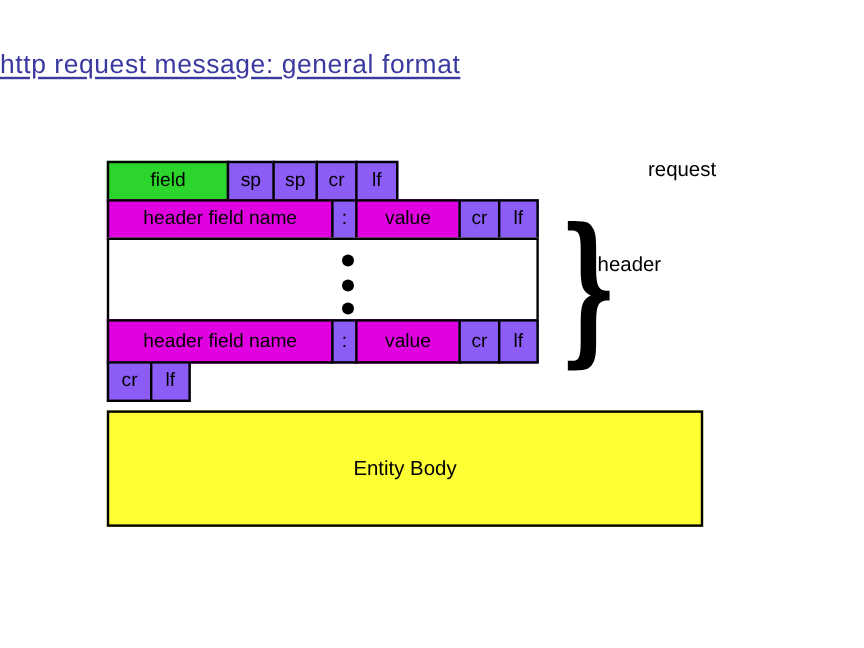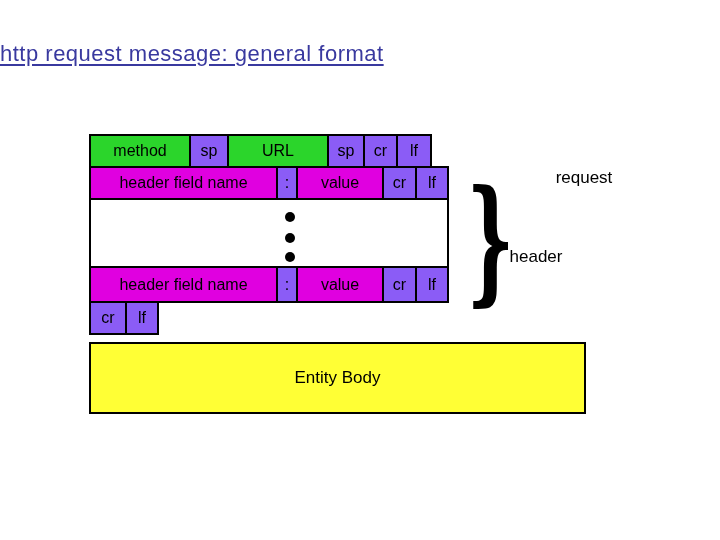--- a/index.html
+++ b/index.html
@@ -32,26 +32,26 @@
     box-sizing:border-box;border:2px solid var(--border,#000);background:#fff;
   }
   .dot{
     position:absolute;left:194px;width:10px;height:10px;border-radius:50%;
     background:#000;
   }
   .dot1{top:12px}.dot2{top:33px}.dot3{top:52px}
   .row-header-bottom{top:266px;left:89px;height:37px;}
   .row-crlf{top:301px;left:89px;height:34px;}
   .entity-body{
-    position:absolute;top:342px;left:89px;width:497px;height:72px;
+    position:absolute;top:342px;left:89px;width:497px;height:97px;
     box-sizing:border-box;border:2px solid var(--border,#000);
     background:var(--yellow,#ffff35);
     display:flex;align-items:center;justify-content:center;font-size:17px;
   }
-  .annot{position:absolute;text-align:center;font-size:17px;line-height:21px;margin-top:36px;}
+  .annot{position:absolute;text-align:left;font-size:17px;line-height:21px;}
   .request-line-label{top:131px;left:540px;width:88px;}
   .header-lines-label{top:209px;left:498px;width:76px;line-height:23px;}
   .brace{
     position:absolute;top:178px;left:452px;width:64px;height:124px;
     font-family:"DejaVu Serif",serif;font-weight:bold;font-size:135px;
     line-height:124px;text-align:center;
     transform:scaleX(.55);transform-origin:center;
     overflow:visible;
   }
   
@@ -60,23 +60,22 @@
   .w-hfn{width:189px}.w-colon{width:22px}.w-value{width:88px}
   .w-cr2{width:35px}.w-lf2{width:34px}
   .w-crS{width:38px}.w-lfS{width:34px}
 </style>
 </head>
 <body>
 
 <div class="slide-title">http request message: general format</div>
 
 <div class="bar row-request">
-  <div class="cell green w-method">method</div>
+  <div class="cell green w-method">field</div>
   <div class="cell w-sp1">sp</div>
-  <div class="cell green w-url">URL</div>
   <div class="cell w-sp2">sp</div>
   <div class="cell w-cr1">cr</div>
   <div class="cell w-lf1">lf</div>
 </div>
 
 <div class="annot request-line-label">
   <div>request</div>
 </div>
 
 <div class="bar row-header-top">

